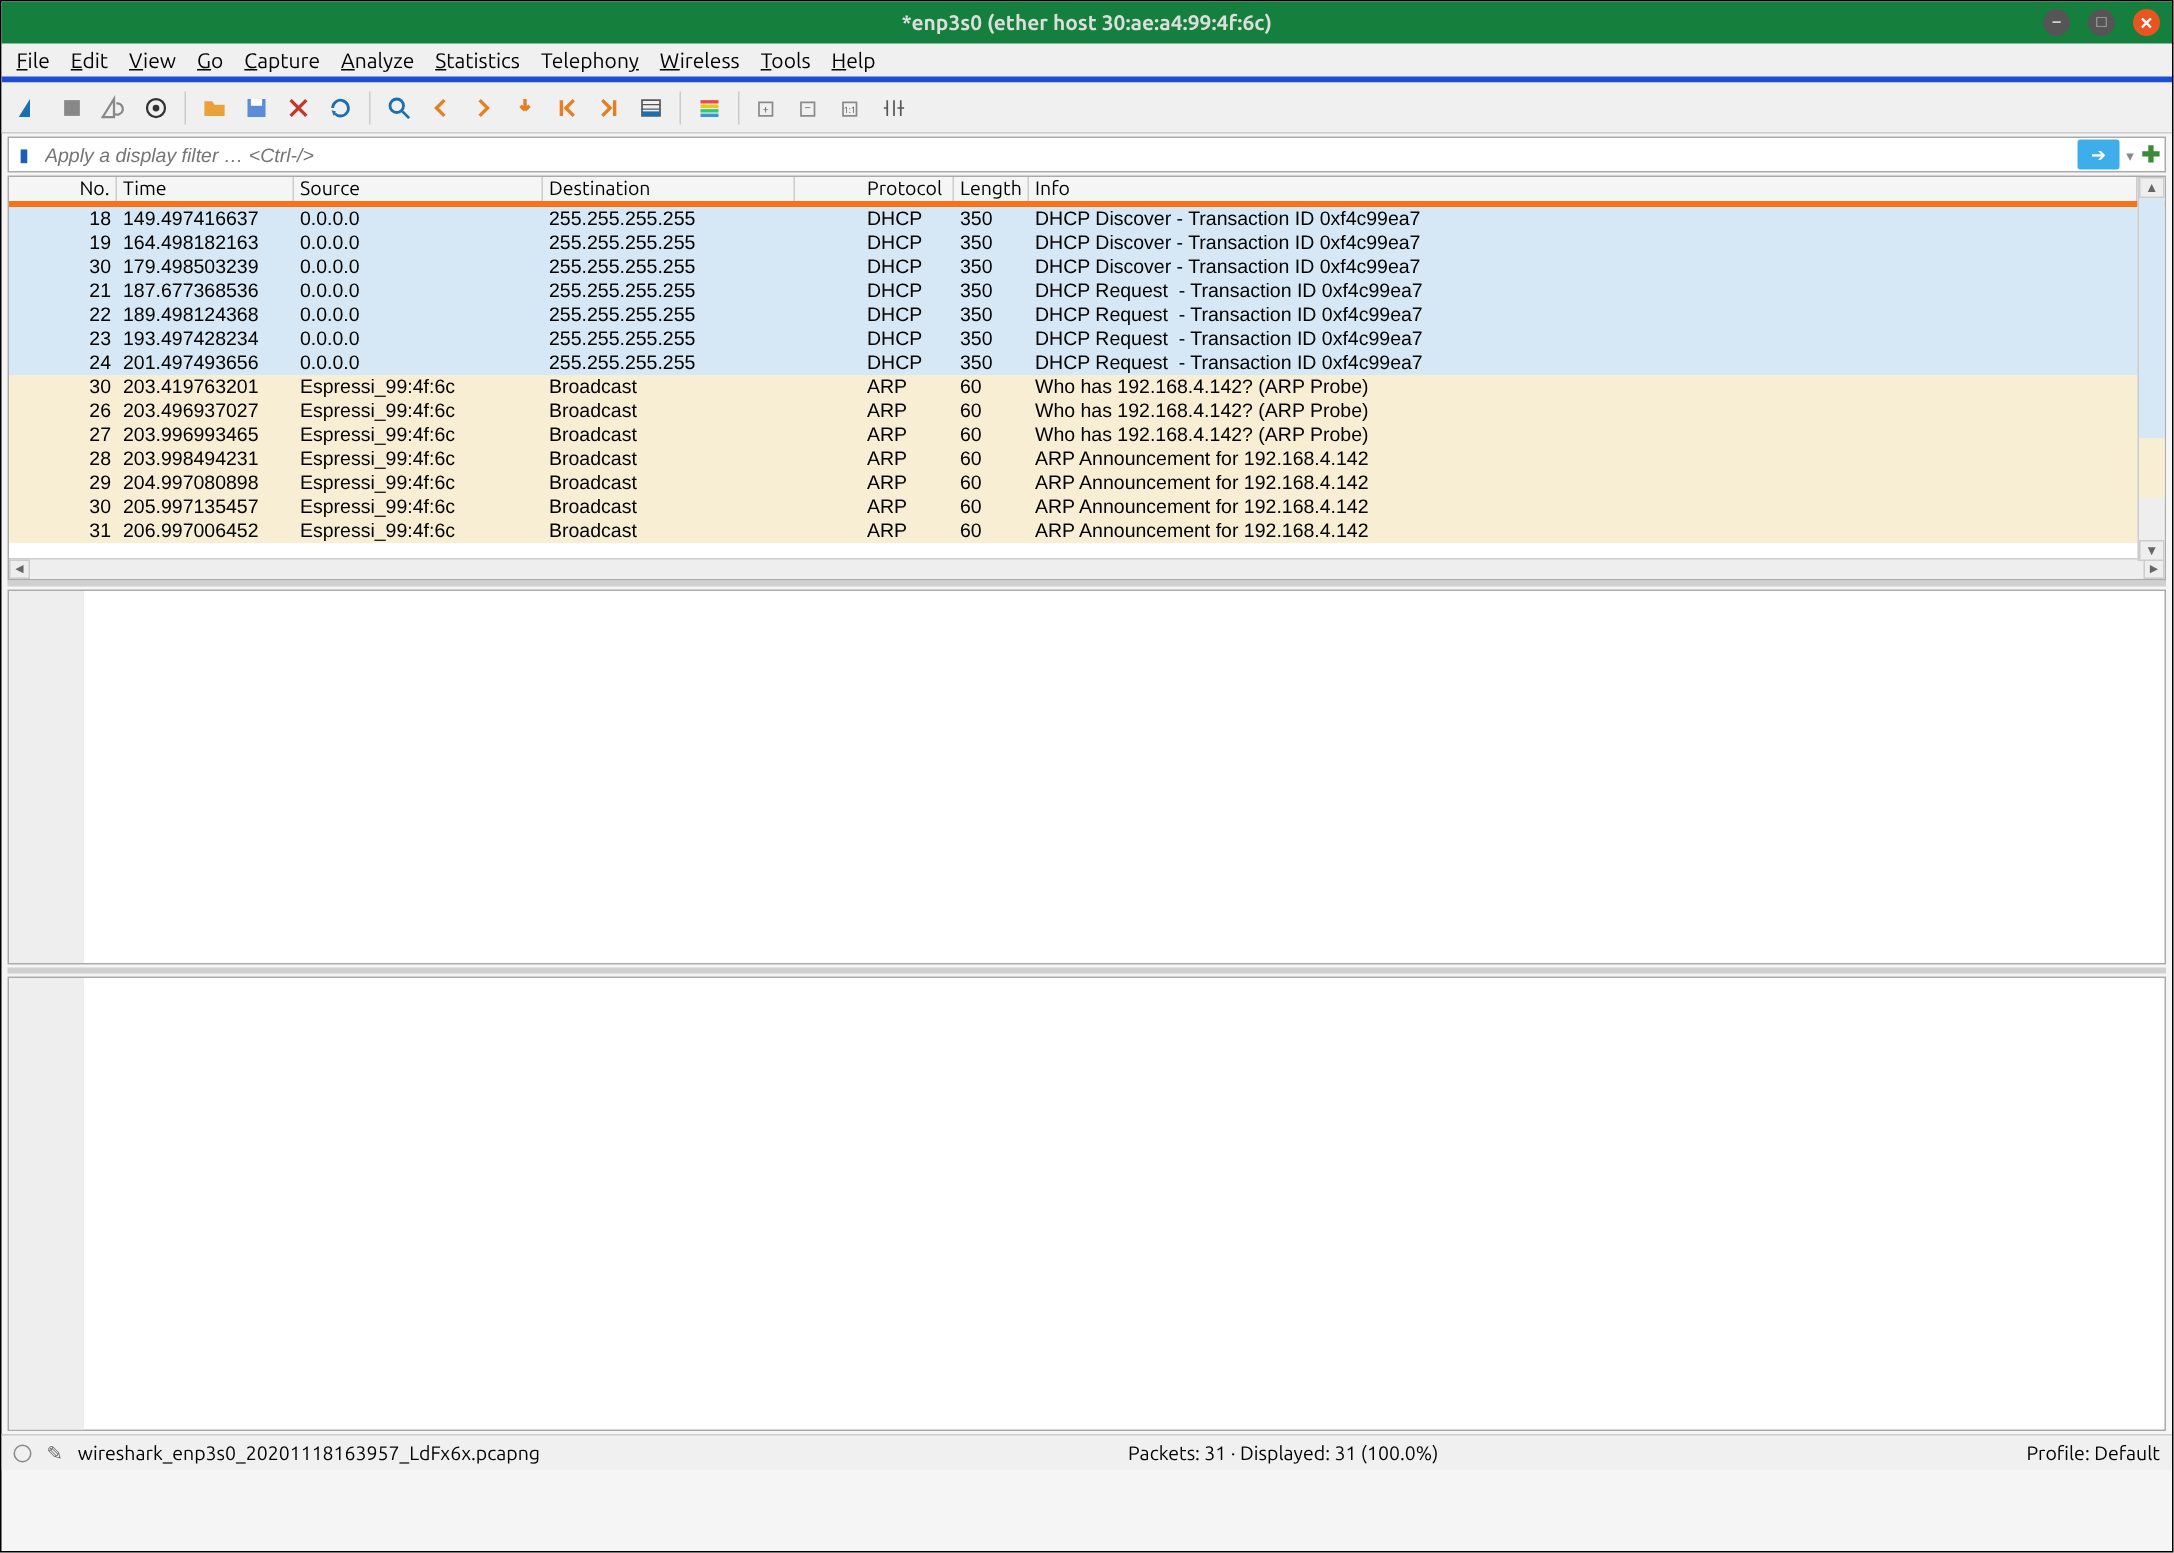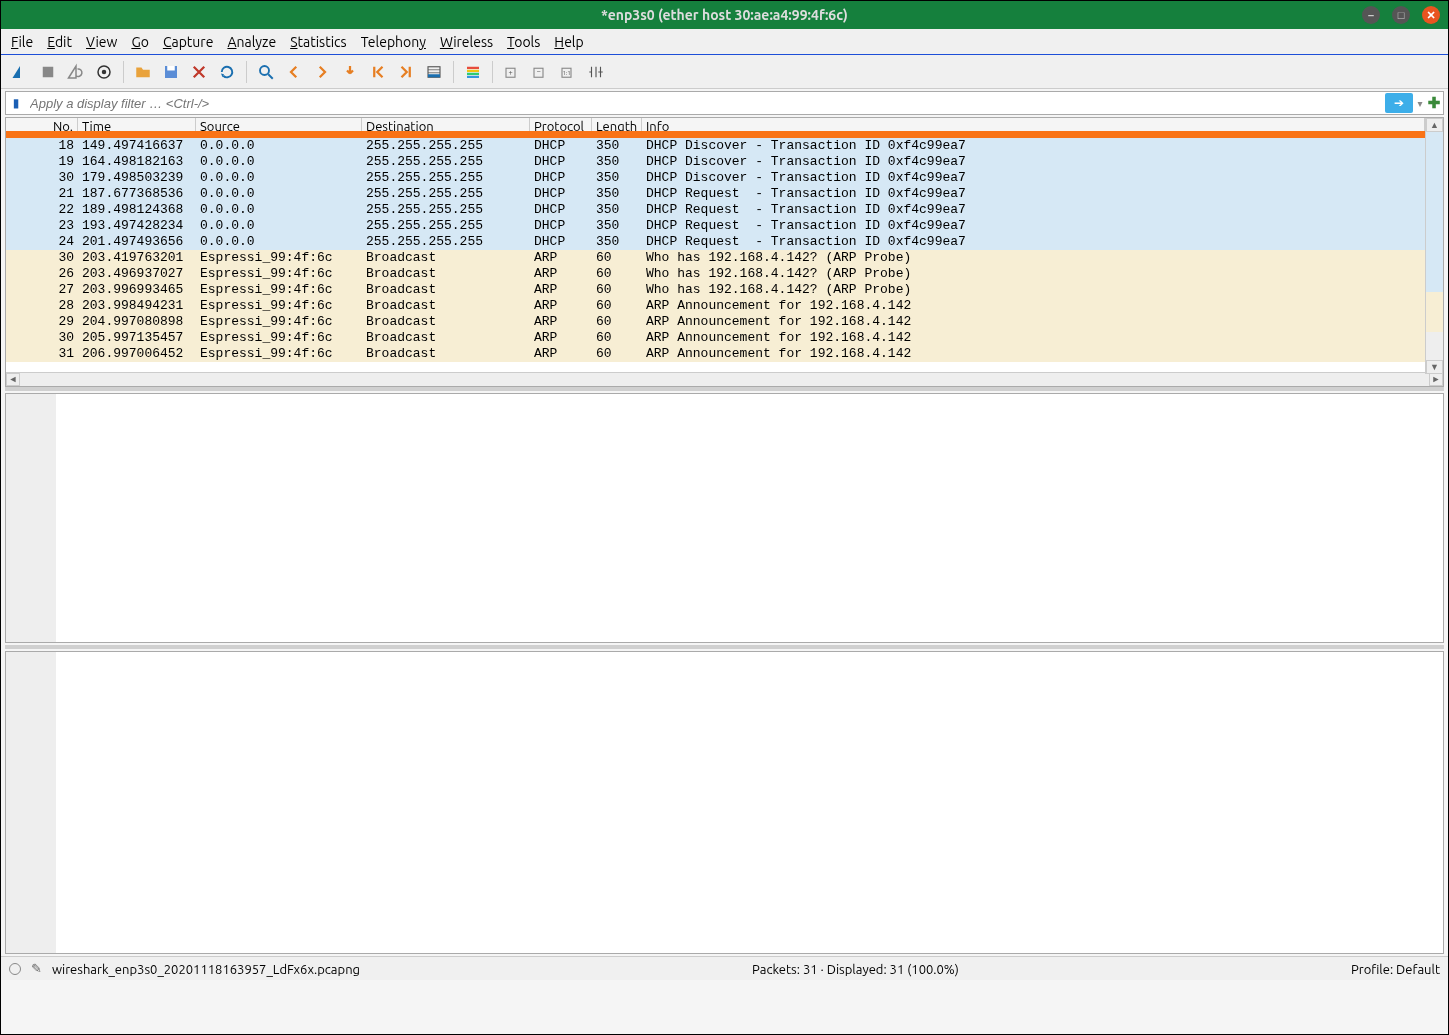--- a/index.html
+++ b/index.html
@@ -32,21 +32,21 @@
   .ctl.close { background:#e95420; color:#fff; }
   
   .menubar {
     background:#f0f0f0;
     height:26px;
     display:flex;
     align-items:center;
     padding:0 10px;
     gap:14px;
     font-size:14px;
-    border-bottom:1px solid #1d4ed8;
+    border-bottom:4px solid #1d4ed8;
   }
   .menubar span { cursor:pointer; }
   .menubar span u { text-decoration: underline; }
   
   .toolbar {
     background:#f0f0f0;
     height:34px;
     display:flex;
     align-items:center;
     padding:0 6px;
@@ -74,32 +74,32 @@
   .filterbar .bm { width:20px; display:flex; align-items:center; justify-content:center; color:#1a5fb4; font-size:12px;}
   .filterbar input {
     flex:1; border:none; outline:none; font-size:13px; padding:2px 4px;
     color:#14532d; font-style:italic;
   }
   .filterbar .apply { width:28px; height:20px; background:#3daee9; margin:0 2px; border-radius:2px; display:flex; align-items:center; justify-content:center; color:#fff; font-size:12px;}
   .filterbar .dd { width:10px; color:#888; font-size:10px; text-align:center;}
   .filterbar .plus { width:18px; color:#3a8a3a; font-weight:bold; text-align:center; font-size:15px;}
   
   .packetlist { border:1px solid #aaa; margin:0 4px; background:#fff; position:relative; height:270px; display:flex; flex-direction:column;}
-  .pl-header { display:flex; background:#f5f5f5; border-bottom:7px solid #f97316; font-size:13px; height:20px; }
+  .pl-header { display:flex; background:#f5f5f5; border-bottom:4px solid #f97316; font-size:13px; height:20px; }
   .pl-header .col { border-right:1px solid #ccc; padding:1px 4px; overflow:hidden; white-space:nowrap; }
-  .pl-body { flex:1; overflow:hidden; font-family:Liberation Mono, monospace; font-size:13px; }
+  .pl-body { flex:1; overflow:hidden; font-family:Liberation Sans, sans-serif; font-size:13px; }
   .pl-row { display:flex; height:16px; line-height:16px; white-space:pre; }
   .pl-row .cell { overflow:hidden; padding:0 4px;}
   .proto-dhcp { background:#d6e8f5; }
   .proto-arp { background:#f7eed4; }
   .col-no { width:72px; text-align:right;}
   .col-time { width:118px;}
   .col-src { width:166px;}
   .col-dst { width:168px;}
-  .col-proto { width:62px;}
+  .col-proto { width:62px;margin-left:44px;}
   .col-len { width:50px; }
   .col-info { flex:1; }
   .pl-scroll { width:18px; background:#eee; border-left:1px solid #ccc; position:absolute; right:0; top:0; bottom:12px;}
   .pl-scroll .track-dhcp { position:absolute; left:0; right:0; top:14px; height:160px; background:#d6e8f5;}
   .pl-scroll .track-arp { position:absolute; left:0; right:0; top:174px; height:40px; background:#f7eed4;}
   .pl-scroll .arrow { height:14px; display:flex; align-items:center; justify-content:center; font-size:9px; color:#666; background:#eee; border:1px solid #ccc;}
   .pl-scroll .arrow.bot { position:absolute; bottom:0; left:0; right:0;}
   .pl-bottom-scroll { height:14px; background:#eee; border-top:1px solid #ccc; display:flex; justify-content:space-between;}
   .pl-bottom-scroll .sbtn { width:14px; font-size:9px; color:#666; text-align:center; border:1px solid #ccc;}
   

